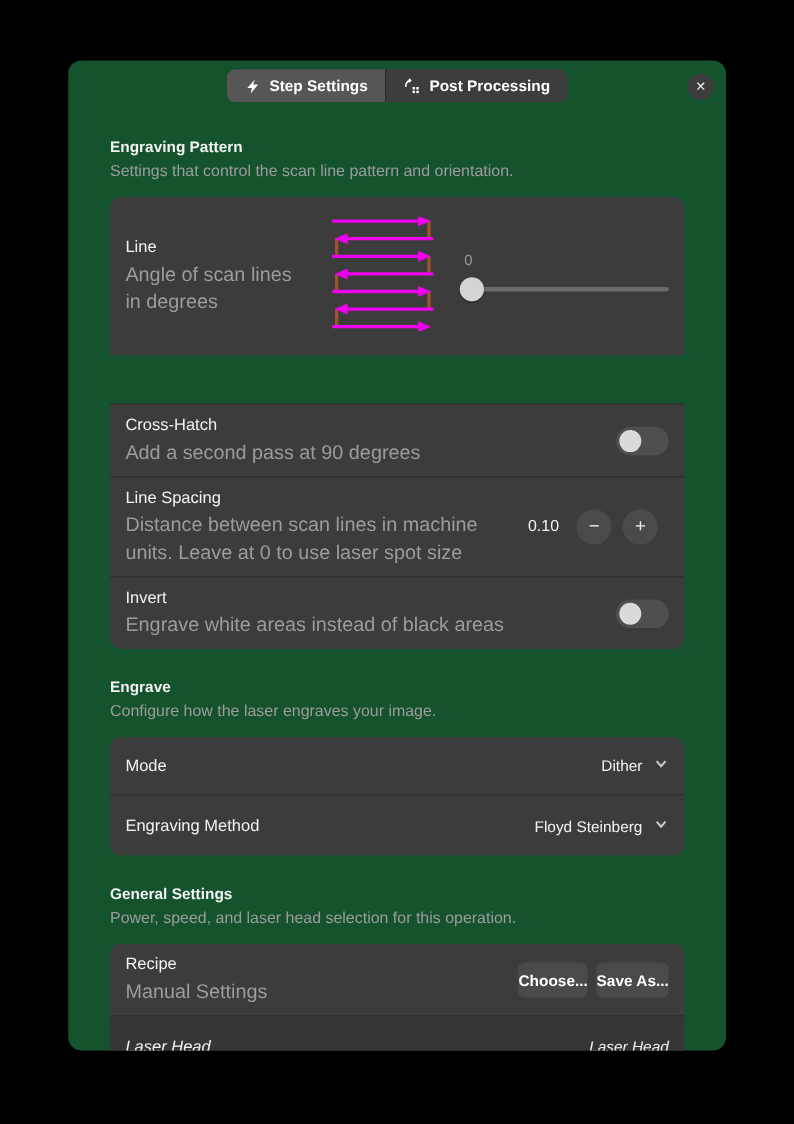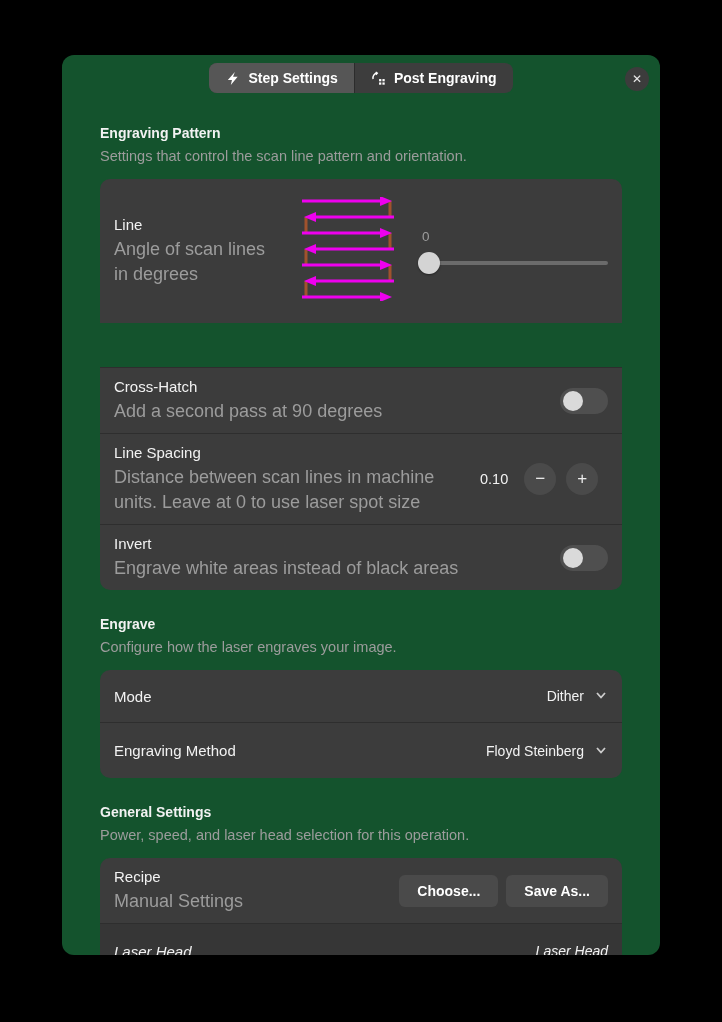--- a/index.html
+++ b/index.html
@@ -65,21 +65,21 @@
 
   
   .dd { display:flex; align-items:center; gap:10px; cursor:pointer; }
   .row-mode { min-height:52px; }
   .row-method { min-height:56px; }
   .row-crosshatch { min-height:52px;margin-top:44px; }
   .row-linespacing { min-height:70px; }
   .row-invert { min-height:53px; }
 
   
-  .btn { background:#4a4a4a; border-radius:6px; padding:8px 18px; font-size:14px;
+  .btn { background:#4a4a4a; border-radius:6px; padding:8px 0; font-size:14px;
     font-weight:bold; color:#ffffff; cursor:pointer; white-space:nowrap; }
   .btn-row { display:flex; gap:8px; }
   .row-recipe { min-height:54px; }
   .row-laserhead { min-height:55px; }
 
   
   .row-power { min-height:55px; }
   .row-power .row-text { flex:0 0 206px;margin-top:36px; }
   .power-slider-wrap { flex:1; position:relative; padding-top:14px; }
   .power-value { position:absolute; right:0; top:-3px; font-size:19px; color:#9c9c9c; }
@@ -103,21 +103,21 @@
         <span>
           <svg width="15" height="15" viewBox="0 0 16 16" fill="none" stroke="#ffffff" stroke-width="1.6">
             <path d="M6.5 2.2 A5.2 5.2 0 0 0 2.2 8.5"></path>
             <path d="M5 1 l1.8 1.3 L5.2 4" stroke-width="1.4"></path>
             <rect x="8.6" y="8.6" width="2.4" height="2.4" fill="#ffffff" stroke="none"></rect>
             <rect x="12.2" y="8.6" width="2.4" height="2.4" fill="#ffffff" stroke="none"></rect>
             <rect x="8.6" y="12.2" width="2.4" height="2.4" fill="#ffffff" stroke="none"></rect>
             <rect x="12.2" y="12.2" width="2.4" height="2.4" fill="#ffffff" stroke="none"></rect>
           </svg>
         </span>
-        <span>Post Engraving</span>
+        <span>Post Processing</span>
       </div>
     </div>
     <div class="close-btn">
       <span>✕</span>
     </div>
   </div>
 
   <div class="content">
 
     <div class="section-title">Engraving Pattern</div>

